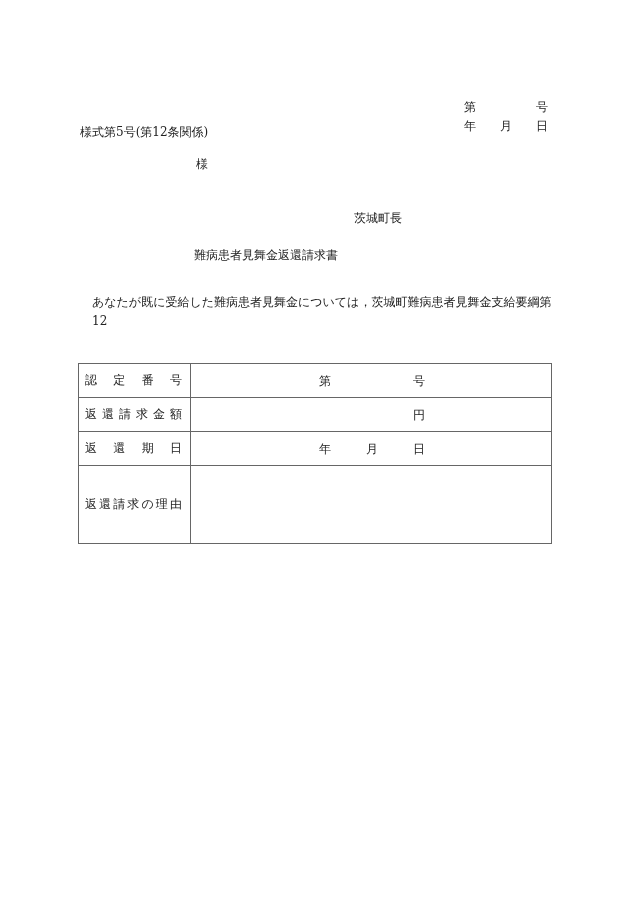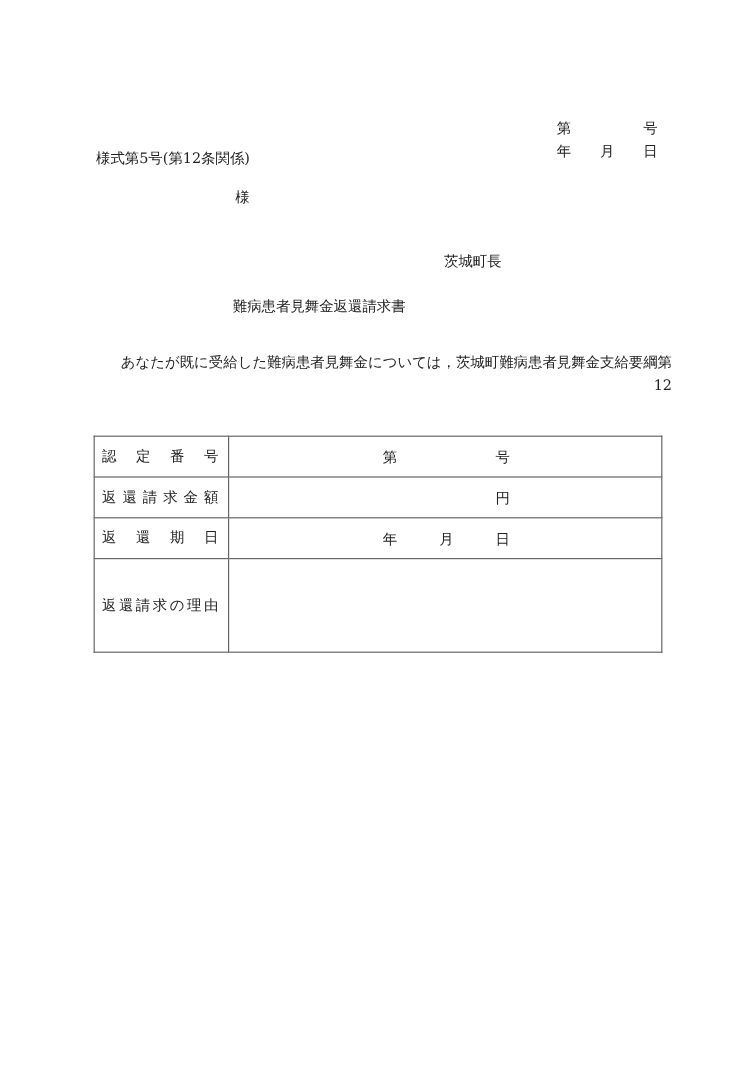--- a/index.html
+++ b/index.html
@@ -6,23 +6,23 @@
   body { width: 630px; height: 903px; position: relative; overflow: hidden;
          font-family: "DejaVu Serif", "Liberation Serif", serif; color: #222; font-size: 12px; }
   .abs { position: absolute; white-space: nowrap; line-height: 14px; }
   .form-label { left: 80px; top: 81px; margin-top: 44px; }
   .no-dai { left: 464px; top: 100px; }
   .no-go { left: 536px; top: 100px; }
   .date-y { left: 464px; top: 119px; }
   .date-m { left: 500px; top: 119px; }
   .date-d { left: 536px; top: 119px; }
   .sama { left: 196px; top: 157px; }
-  .mayor { left: 370px; top: 211px; }
+  .mayor { left: 354px; top: 211px; }
   .title { left: 0; width: 532px; text-align: center; top: 248px; }
-  .body-text { left: 80px; top: 293px; width: 480px; white-space: normal; line-height: 19px; text-align: right; }
+  .body-text { left: 80px; top: 293px; width: 480px; white-space: normal; line-height: 19px; }
   .body-text p { margin: 0; }
   .indent { padding-left: 12px; }
 
   table.form { position: absolute; left: 78px; top: 363px; width: 474px; border-collapse: collapse; }
   table.form td { border: 1px solid #666; padding: 0; font-size: 12px; }
   table.form td.lbl { width: 111px; height: 33px; }
   table.form tr.tall td { height: 77px; }
   .spread { display: flex; justify-content: space-between; padding: 0 8px 0 6px; }
   .val { position: relative; height: 33px; }
   .val span { position: absolute; top: 9px; }

